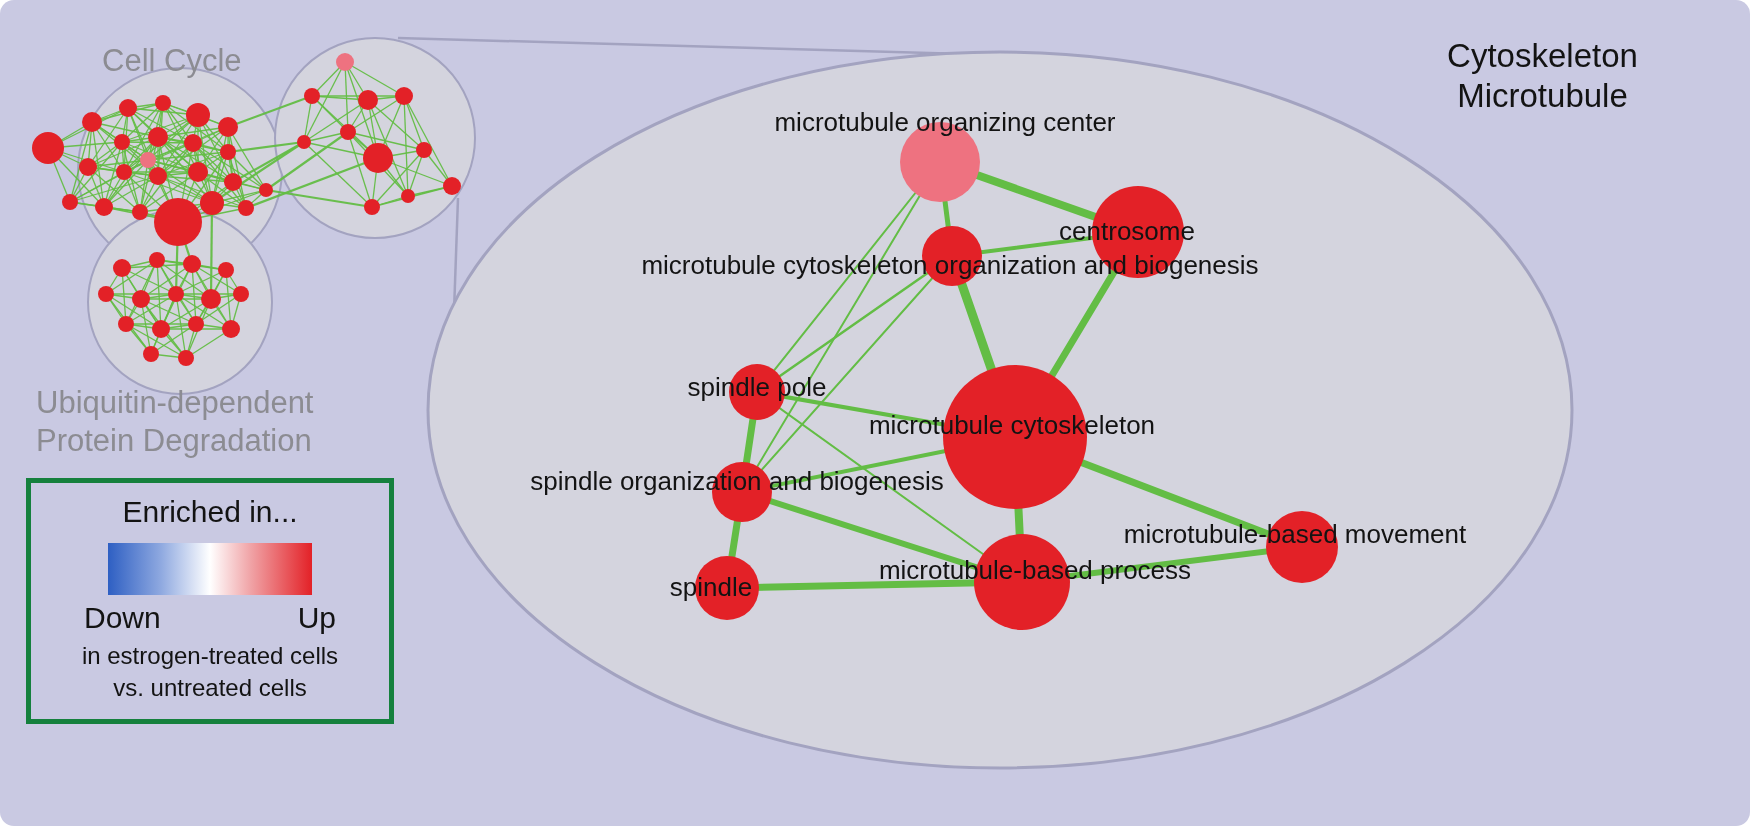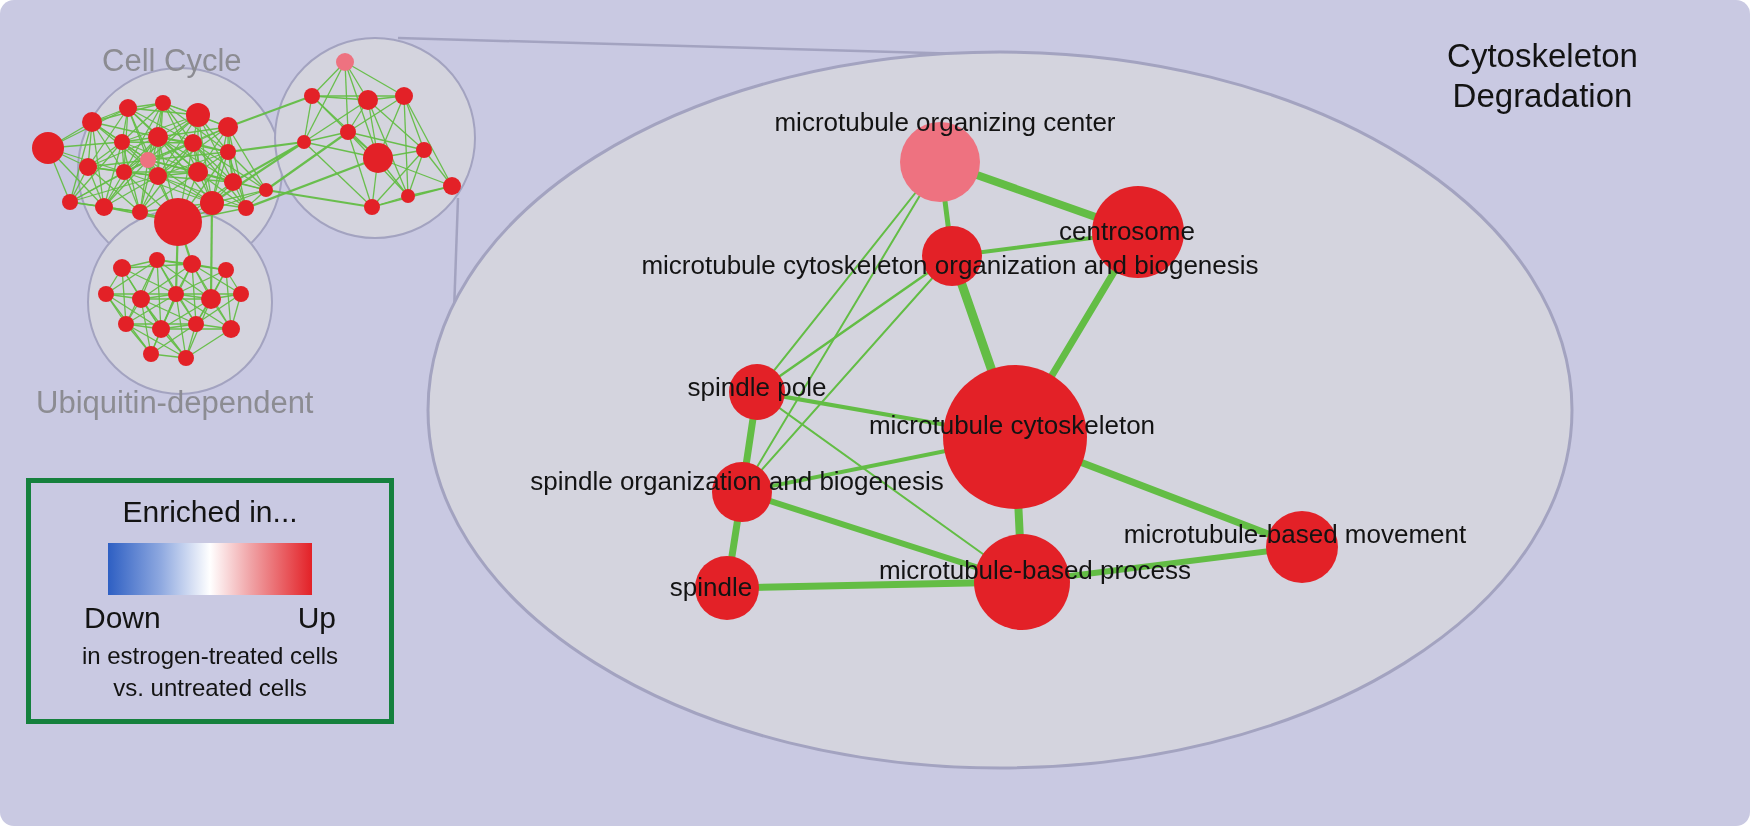--- a/index.html
+++ b/index.html
@@ -446,25 +446,26 @@
         <text x="1295" y="543">microtubule-based movement</text>
         <text x="711" y="596">spindle</text>
         <text x="1035" y="579">microtubule-based process</text>
       </g>
     </svg>
 
   <div class="lbl lbl-cell-cycle">Cell Cycle</div>
 
   <div class="lbl lbl-ubiq">
     <span>Ubiquitin-dependent</span>
+    <span>Protein Degradation</span>
   </div>
 
   <div class="title-mt">
     <span>Cytoskeleton</span>
-    <span>Degradation</span>
+    <span>Microtubule</span>
   </div>
 
   <div class="legend">
     <div class="legend-title">Enriched in...</div>
     <div class="legend-bar" style="background: linear-gradient(to right, rgb(46, 95, 195) 0%, rgb(143, 169, 224) 26%, rgb(255, 255, 255) 50%, rgb(240, 163, 166) 70%, rgb(227, 33, 39) 100%);"></div>
     <div class="legend-row">
       <span>Down</span>
       <span>Up</span>
     </div>
     <div class="legend-note">

